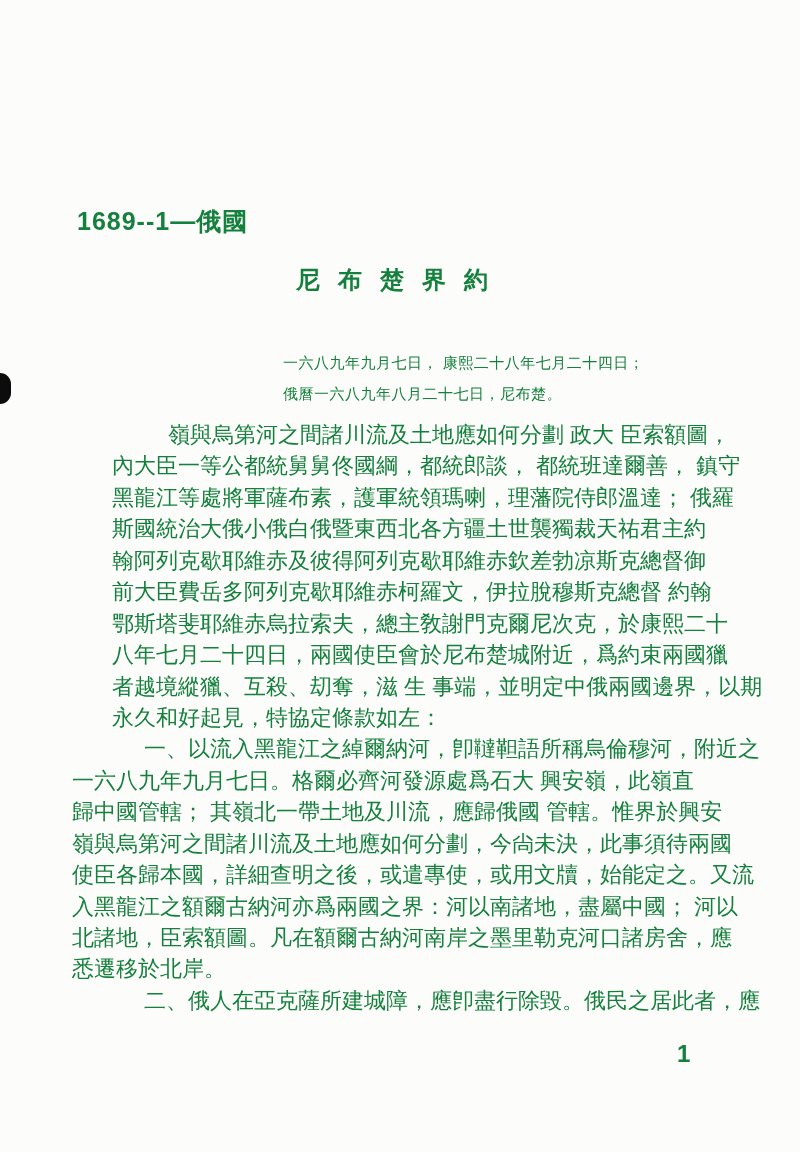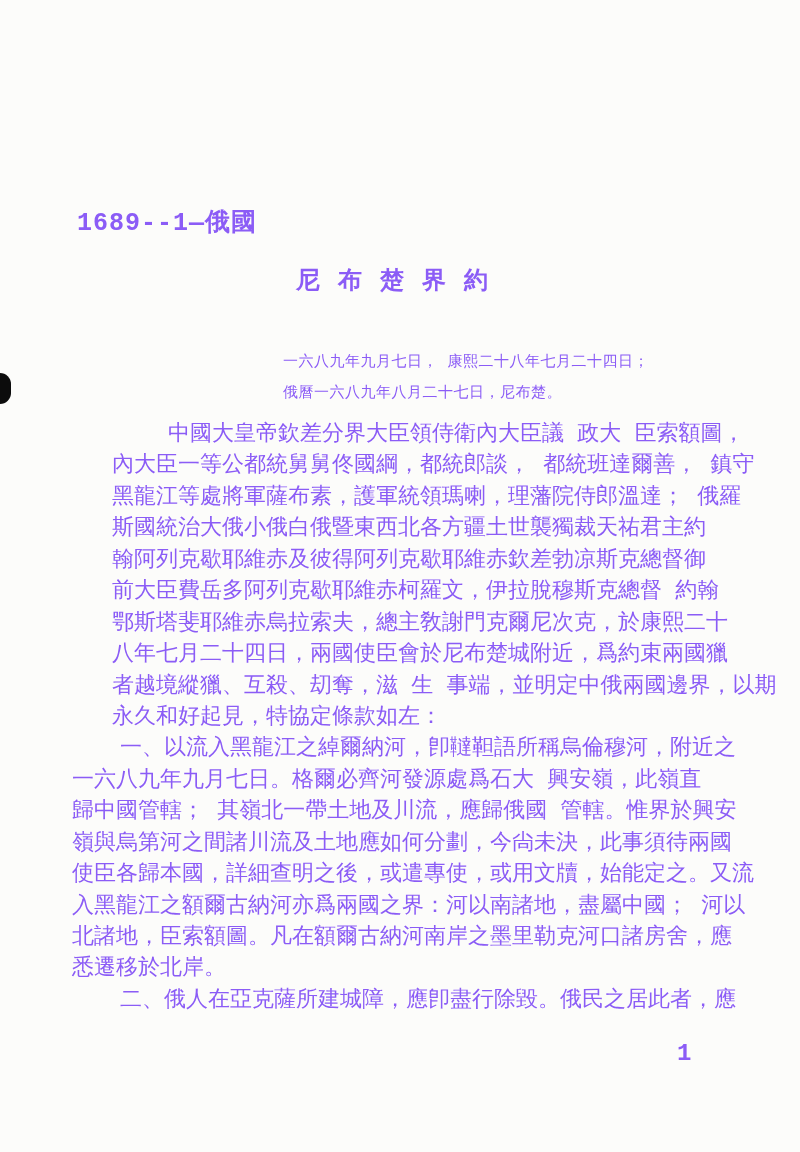--- a/index.html
+++ b/index.html
@@ -7,22 +7,22 @@
     padding: 0;
     background: #e8e8e6;
   }
   .page {
     position: relative;
     width: 800px;
     height: 1152px;
     margin: 0 auto;
     background: #fcfcfa;
     overflow: hidden;
-    font-family: Liberation Mono, monospace;
-    color: #8b5cf6;
+    font-family: Liberation Sans, sans-serif;
+    color: #15803d;
   }
   .scan-blob {
     position: absolute;
     left: 0;
     top: 373px;
     width: 11px;
     height: 31px;
     background: #0c0c0c;
     border-radius: 0 16px 16px 0;
   }
@@ -61,21 +61,21 @@
     font-size: 22px;
     line-height: 31.45px;
   }
   .bline {
     white-space: nowrap;
     height: 31.45px;
   }
   
   .i96 { margin-left: 96px; }  
   .i40 { margin-left: 40px; }  
-  .i72 { margin-left: 48px; }  
+  .i72 { margin-left: 72px; }  
   .i0  { margin-left: 0; }     
   .page-number {
     position: absolute;
     left: 677px;
     top: 1040px;
     font-size: 24px;
     font-weight: 700;
   }
 </style>
 </head>
@@ -88,21 +88,21 @@
   <div class="header-code">1689--1—俄國</div>
 
   <h1 class="doc-title" style="margin:0; font-size:24px;">尼布楚界約</h1>
 
   <div class="dateline">
     <div>一六八九年九月七日， 康熙二十八年七月二十四日；</div>
     <div>俄曆一六八九年八月二十七日，尼布楚。</div>
   </div>
 
   <div class="body-text">
-    <div class="bline i96">中國大皇帝欽差分界大臣領侍衛內大臣議 政大 臣索額圖，</div>
+    <div class="bline i96">嶺與烏第河之間諸川流及土地應如何分劃 政大 臣索額圖，</div>
     <div class="bline i40">內大臣一等公都統舅舅佟國綱，都統郎談， 都統班達爾善， 鎮守</div>
     <div class="bline i40">黑龍江等處將軍薩布素，護軍統領瑪喇，理藩院侍郎溫達； 俄羅</div>
     <div class="bline i40">斯國統治大俄小俄白俄暨東西北各方疆土世襲獨裁天祐君主約</div>
     <div class="bline i40">翰阿列克歇耶維赤及彼得阿列克歇耶維赤欽差勃凉斯克總督御</div>
     <div class="bline i40">前大臣費岳多阿列克歇耶維赤柯羅文，伊拉脫穆斯克總督 約翰</div>
     <div class="bline i40">鄂斯塔斐耶維赤烏拉索夫，總主敎謝門克爾尼次克，於康熙二十</div>
     <div class="bline i40">八年七月二十四日，兩國使臣會於尼布楚城附近，爲約束兩國獵</div>
     <div class="bline i40">者越境縱獵、互殺、刧奪，滋 生 事端，並明定中俄兩國邊界，以期</div>
     <div class="bline i40">永久和好起見，特協定條款如左：</div>
     <div class="bline i72">一、以流入黑龍江之綽爾納河，卽韃靼語所稱烏倫穆河，附近之</div>

